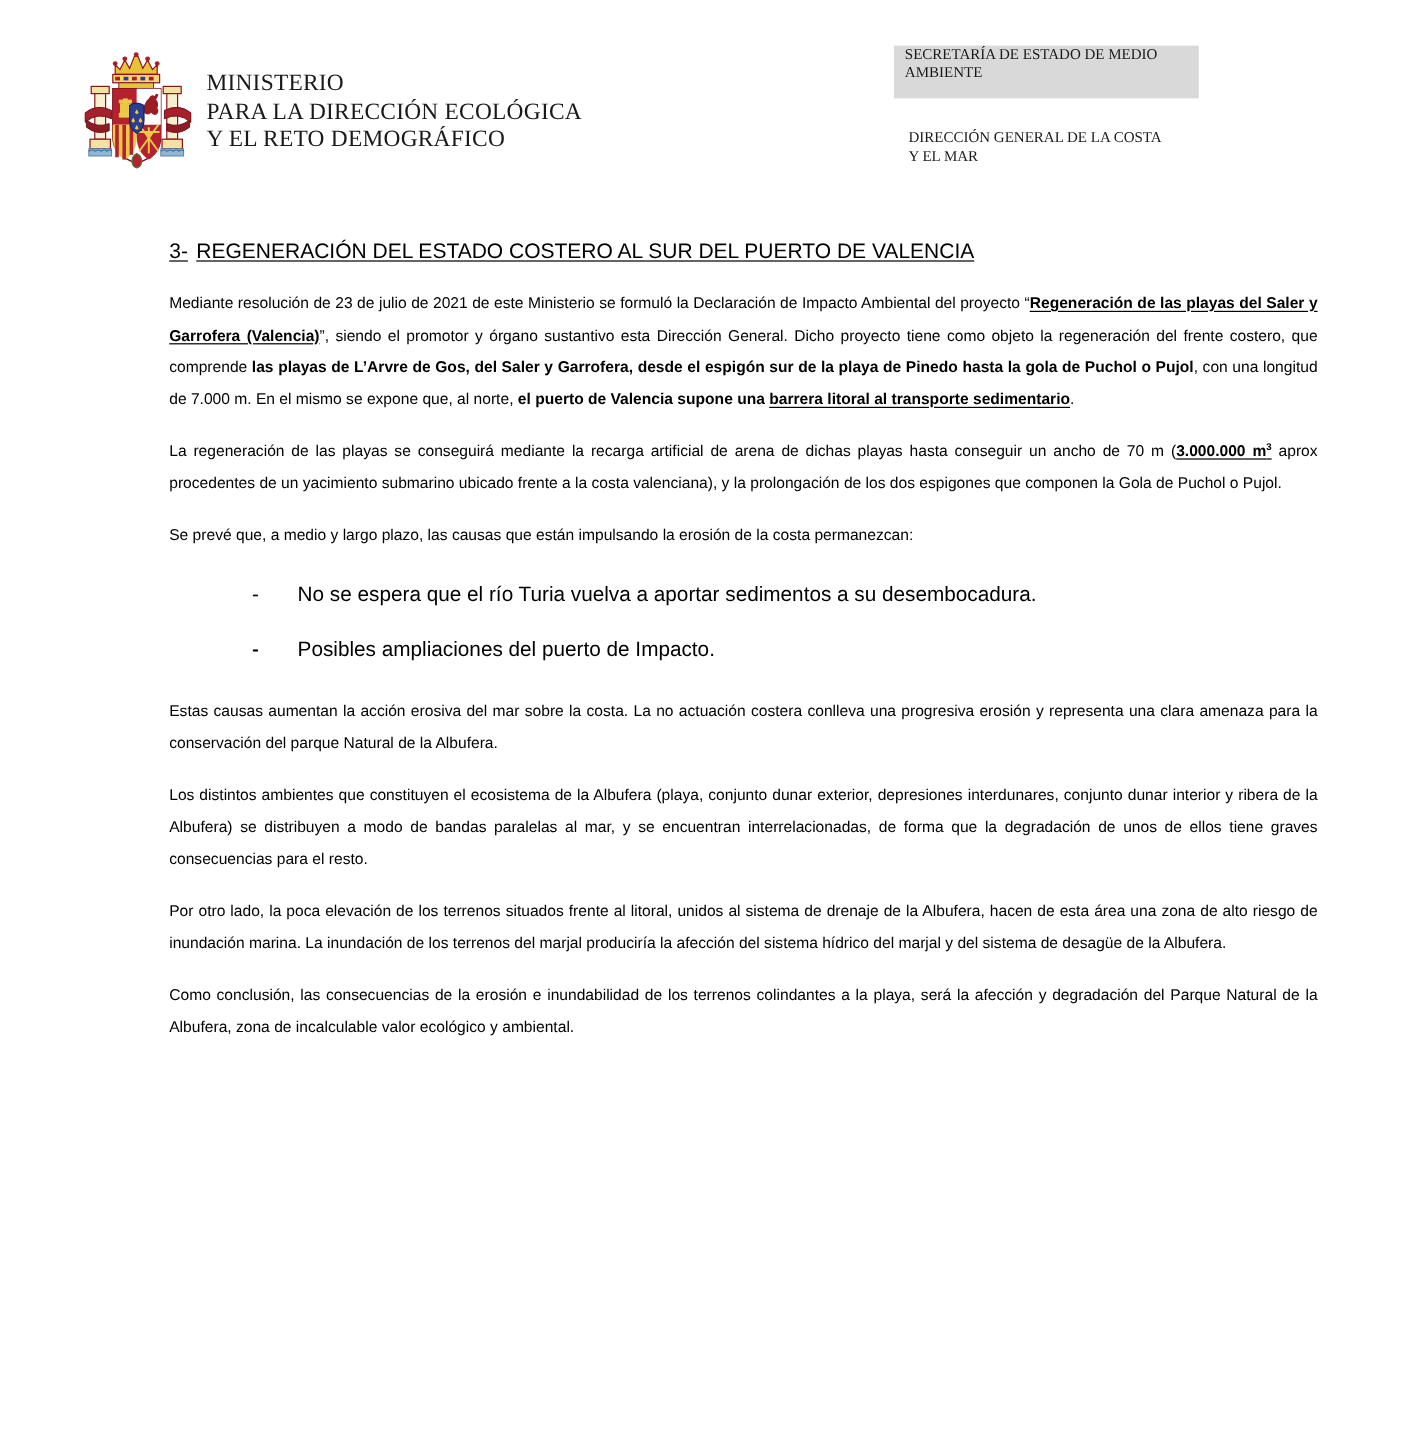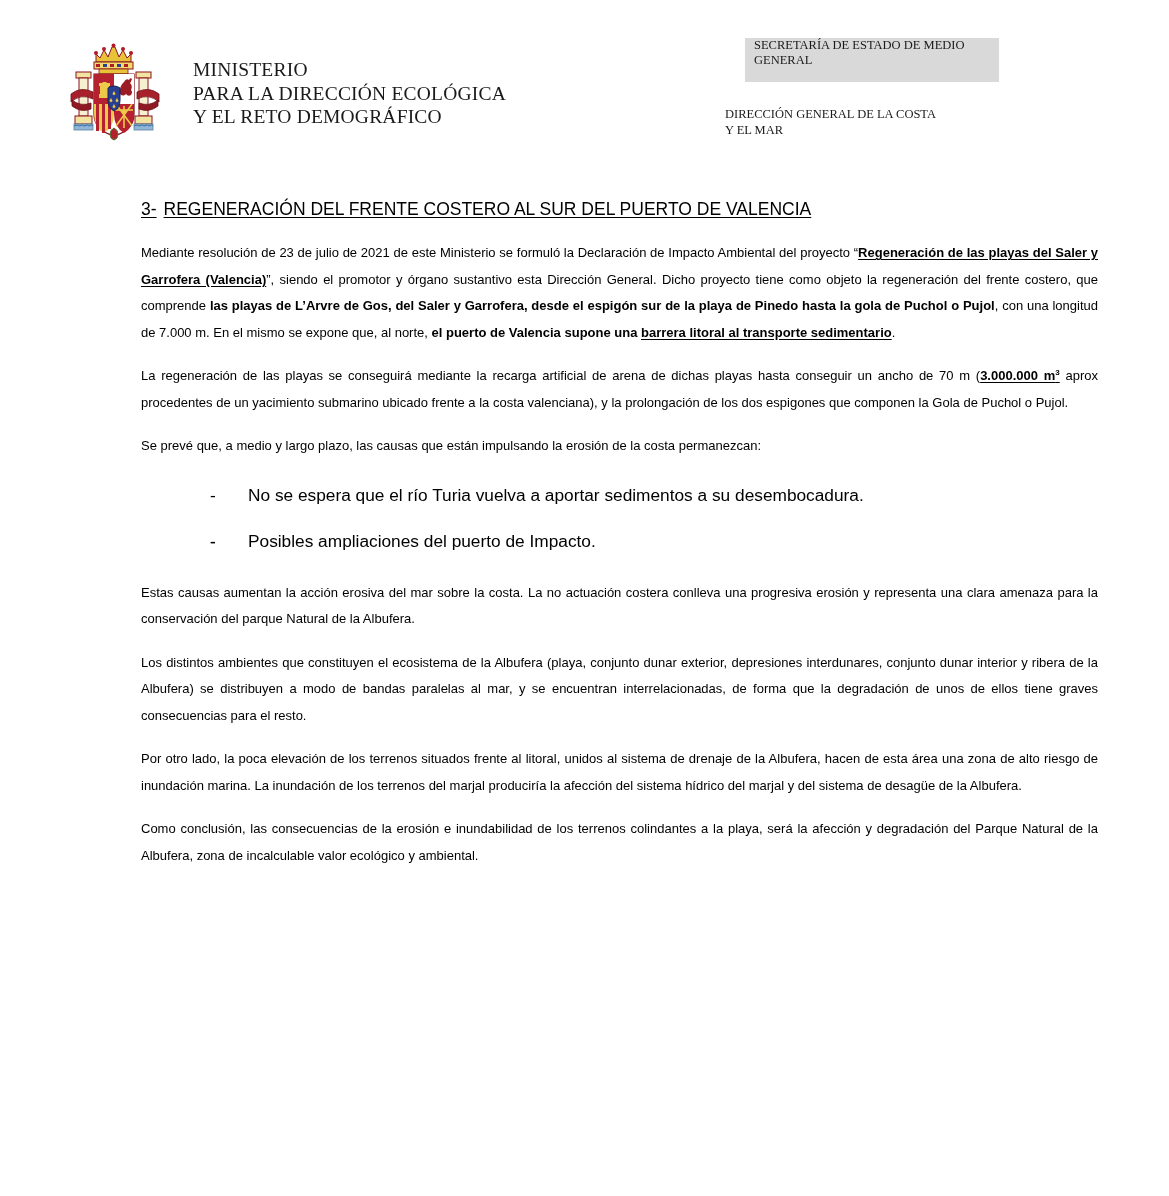--- a/index.html
+++ b/index.html
@@ -37,42 +37,42 @@
     position: absolute;
     left: 172px;
     top: 58px;
     font-family: "Liberation Serif", serif;
     font-size: 19.5px;
     line-height: 23.5px;
     letter-spacing: 0.2px;
     color: #1a1a1a;
     white-space: nowrap;
   }
-  .ministry-block div { white-space: nowrap; margin-left: 21px; }
+  .ministry-block div { white-space: nowrap; }
 
   .sec-box {
     position: absolute;
     left: 745px;
     top: 38px;
     width: 254px;
     height: 44px;
     background: #d9d9d9;
     box-sizing: border-box;
     padding: 0 8px 0 9px;
   }
   .sec-box .sec-text {
     font-family: "Liberation Serif", serif;
     font-size: 12.5px;
     line-height: 15px;
     color: #1a1a1a;
   }
 
   .dir-block {
     position: absolute;
-    left: 725px;
+    left: 757px;
     top: 107px;
     width: 280px;
     font-family: "Liberation Serif", serif;
     font-size: 12.5px;
     line-height: 15.5px;
     color: #1a1a1a;
   }
 
   
   .content {
@@ -218,33 +218,33 @@
   </div>
 
   <div class="ministry-block">
     <div>MINISTERIO</div>
     <div>PARA LA DIRECCIÓN ECOLÓGICA</div>
     <div>Y EL RETO DEMOGRÁFICO</div>
   </div>
 
   <div class="sec-box">
     <div class="sec-text">SECRETARÍA DE ESTADO  DE MEDIO</div>
-    <div class="sec-text">GENERAL</div>
+    <div class="sec-text">AMBIENTE</div>
   </div>
 
   <div class="dir-block">
     <div>DIRECCIÓN GENERAL DE LA COSTA</div>
     <div>Y EL MAR</div>
   </div>
 </div>
 
 <div class="content">
 
   <div class="section-heading">
-    <span class="num">3-</span><span class="ttl">REGENERACIÓN DEL FRENTE COSTERO AL SUR DEL PUERTO DE VALENCIA</span>
+    <span class="num">3-</span><span class="ttl">REGENERACIÓN DEL ESTADO COSTERO AL SUR DEL PUERTO DE VALENCIA</span>
   </div>
 
   <p class="body-par"><span>Mediante resolución de 23 de julio de 2021 de este Ministerio se formuló la Declaración de Impacto Ambiental del proyecto “</span><b class="u">Regeneración de las playas del Saler y Garrofera (Valencia)</b><span>”, siendo el promotor y órgano sustantivo esta Dirección General. Dicho proyecto tiene como objeto la regeneración del frente costero, que comprende </span><b>las playas de L’Arvre de Gos, del Saler y Garrofera, desde el espigón sur de la playa de Pinedo hasta la gola de Puchol o Pujol</b><span>, con una longitud de 7.000 m. En el mismo se expone que, al norte, </span><b>el puerto de Valencia supone una </b><b class="u">barrera litoral al transporte sedimentario</b><span>.</span></p>
 
   <p class="body-par"><span>La regeneración de las playas se conseguirá mediante la recarga artificial de arena de dichas playas hasta conseguir un ancho de 70 m (</span><b class="u"><span>3.000.000 m</span><sup>3</sup></b><span> aprox procedentes de un yacimiento submarino ubicado frente a la costa valenciana), y la prolongación de los dos espigones que componen la Gola de Puchol o Pujol.</span></p>
 
   <p class="body-par">Se prevé que, a medio y largo plazo, las causas que están impulsando la erosión de la costa permanezcan:</p>
 
   <ul class="dash-list">
     <li><span class="dash">-</span><span>No se espera que el río Turia vuelva a aportar sedimentos a su desembocadura.</span></li>

